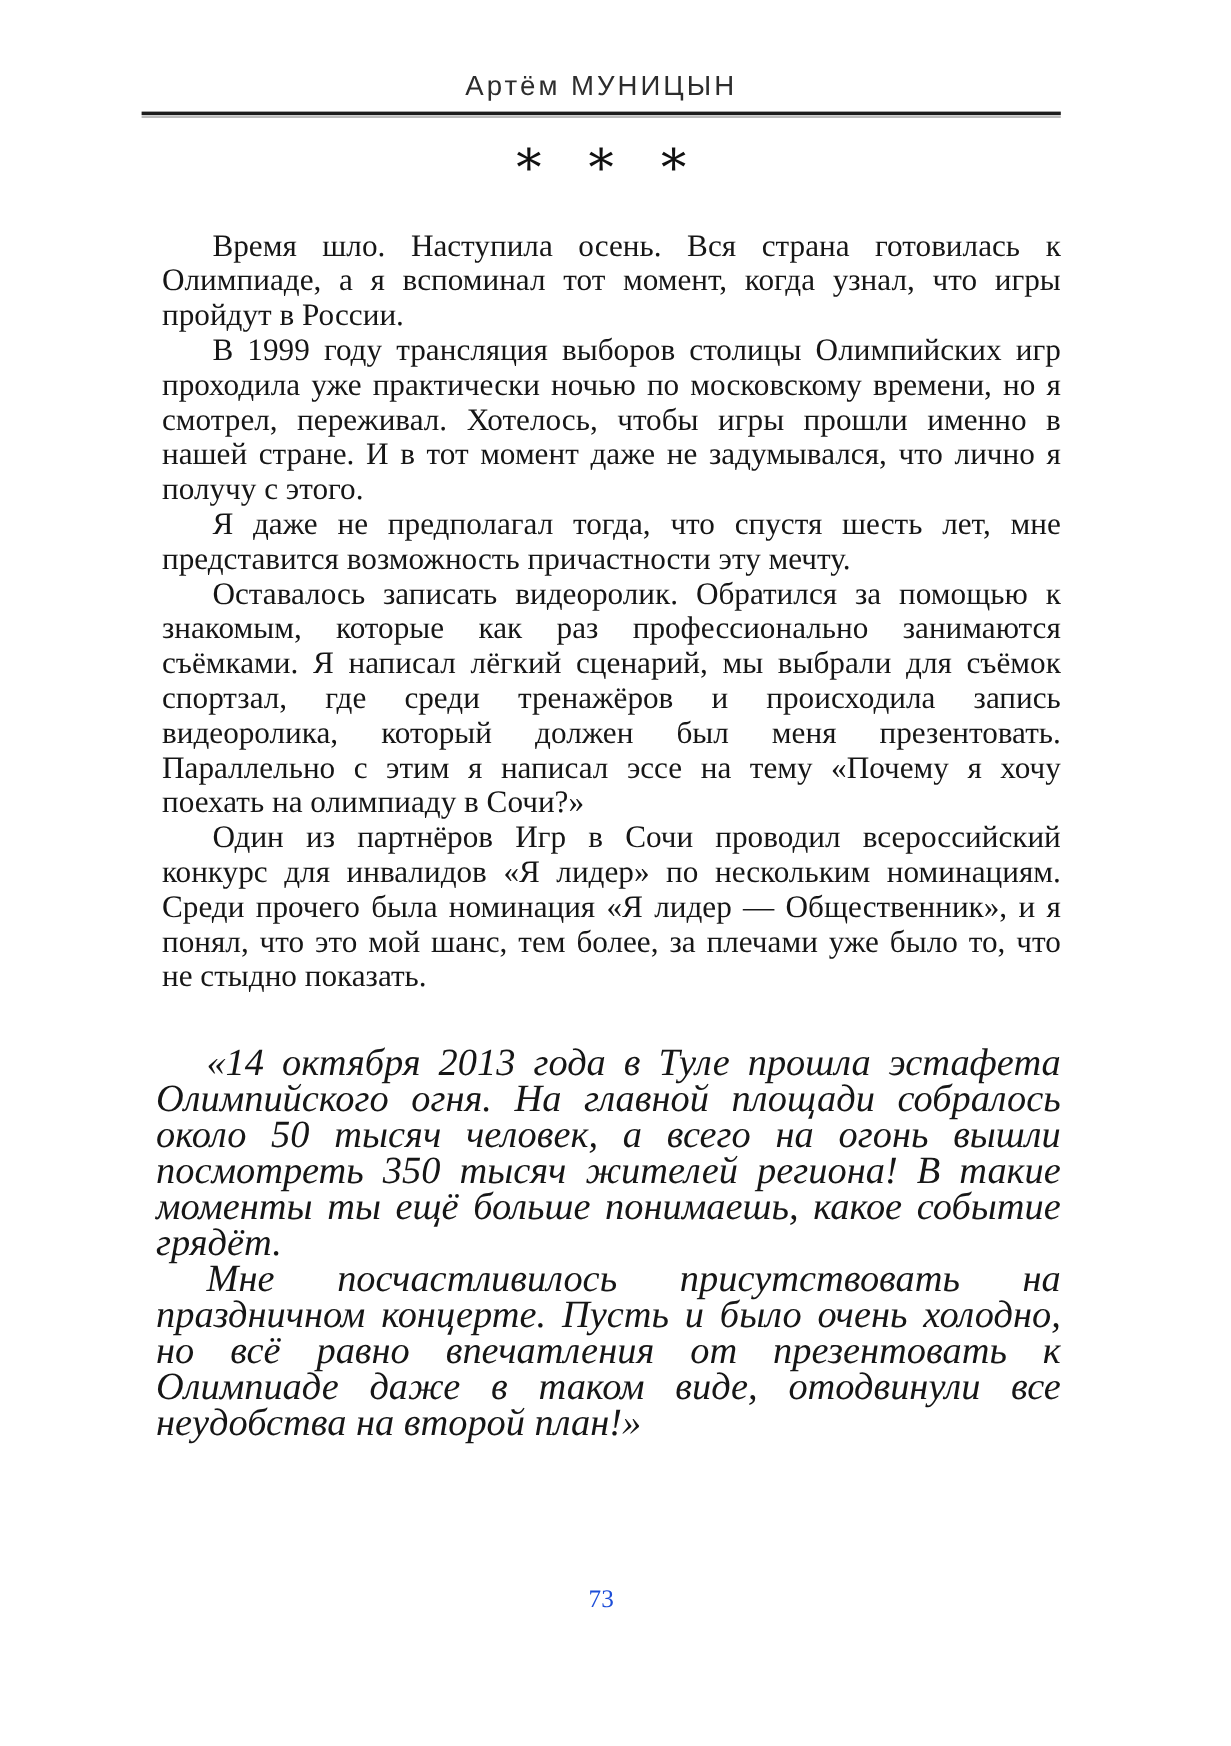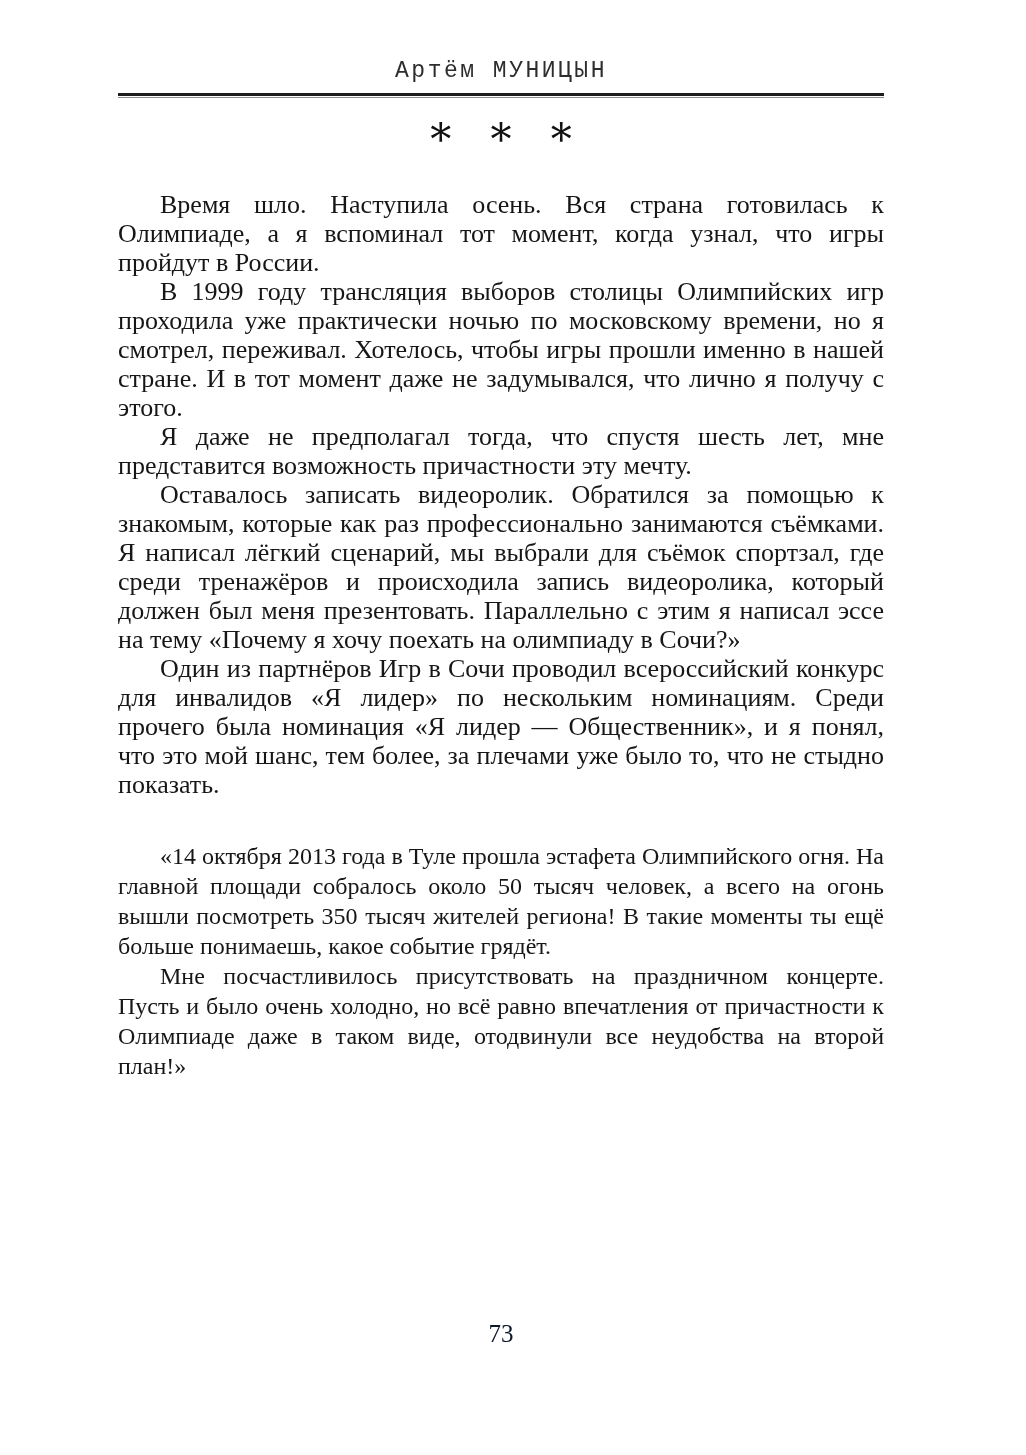--- a/index.html
+++ b/index.html
@@ -16,21 +16,21 @@
     color: #161616;
     overflow: hidden;
   }
   .content {
     margin-left: 118px;
     width: 766px;
   }
   .running-header {
     padding-top: 60px;
     text-align: center;
-    font-family: Liberation Mono, monospace;
+    font-family: Liberation Sans, sans-serif;
     font-size: 23px;
     font-weight: 400;
     letter-spacing: 2.5px;
     color: #2d2d2d;
     line-height: 1;
   }
   .header-rule {
     margin-top: 10px;
   }
   .header-rule .rule-thick {
@@ -51,42 +51,45 @@
     height: 52px;
     word-spacing: 26px;
     color: #111111;
   }
   .body-text {
     margin-top: 24px;
     font-family: "Liberation Serif", "DejaVu Serif", serif;
     font-size: 26px;
     line-height: 29px;
     text-align: justify;
+    margin-left: 17px;
   }
   .body-text p, .quote-block p {
     margin: 0;
     padding: 0;
     text-indent: 42px;
   }
   .quote-block {
     margin-top: 42px;
     font-family: "Liberation Serif", "DejaVu Serif", serif;
-    font-size: 24px;
+    font-size: 32px;
     line-height: 30px;
     text-align: justify;
+    font-style: italic;
+    margin-left: 12px;
   }
   .page-number {
     position: absolute;
     top: 1320px;
     left: 118px;
     width: 766px;
     text-align: center;
     font-family: "Liberation Serif", "DejaVu Serif", serif;
-    font-size: 25px;
-    color: #0f172a;
+    font-size: 21px;
+    color: #1d4ed8;
   }
 </style>
 </head>
 <body>
 
 <div class="page">
   <div class="content">
 
     <div class="running-header">Артём МУНИЦЫН</div>
 
@@ -100,19 +103,19 @@
     <div class="body-text">
       <p>Время шло. Наступила осень. Вся страна готовилась к Олимпиаде, а я вспоминал тот момент, когда узнал, что игры пройдут в России.</p>
       <p>В 1999 году трансляция выборов столицы Олимпийских игр проходила уже практически ночью по московскому времени, но я смотрел, переживал. Хотелось, чтобы игры прошли именно в нашей стране. И в тот момент даже не задумывался, что лично я получу с этого.</p>
       <p>Я даже не предполагал тогда, что спустя шесть лет, мне представится возможность причастности эту мечту.</p>
       <p>Оставалось записать видеоролик. Обратился за помощью к знакомым, которые как раз профессионально занимаются съёмками. Я написал лёгкий сценарий, мы выбрали для съёмок спортзал, где среди тренажёров и происходила запись видеоролика, который должен был меня презентовать. Параллельно с этим я написал эссе на тему «Почему я хочу поехать на олимпиаду в Сочи?»</p>
       <p>Один из партнёров Игр в Сочи проводил всероссийский конкурс для инвалидов «Я лидер» по нескольким номинациям. Среди прочего была номинация «Я лидер — Общественник», и я понял, что это мой шанс, тем более, за плечами уже было то, что не стыдно показать.</p>
     </div>
 
     <div class="quote-block">
       <p>«14 октября 2013 года в Туле прошла эстафета Олимпийского огня. На главной площади собралось около 50 тысяч человек, а всего на огонь вышли посмотреть 350 тысяч жителей региона! В такие моменты ты ещё больше понимаешь, какое событие грядёт.</p>
-      <p>Мне посчастливилось присутствовать на праздничном концерте. Пусть и было очень холодно, но всё равно впечатления от причастности к Олимпиаде даже в таком виде, отодвинули все неудобства на второй план!»</p>
+      <p>Мне посчастливилось присутствовать на праздничном концерте. Пусть и было очень холодно, но всё равно впечатления от презентовать к Олимпиаде даже в таком виде, отодвинули все неудобства на второй план!»</p>
     </div>
 
   </div>
 
   <div class="page-number">73</div>
 </div>
 
 </body></html>

